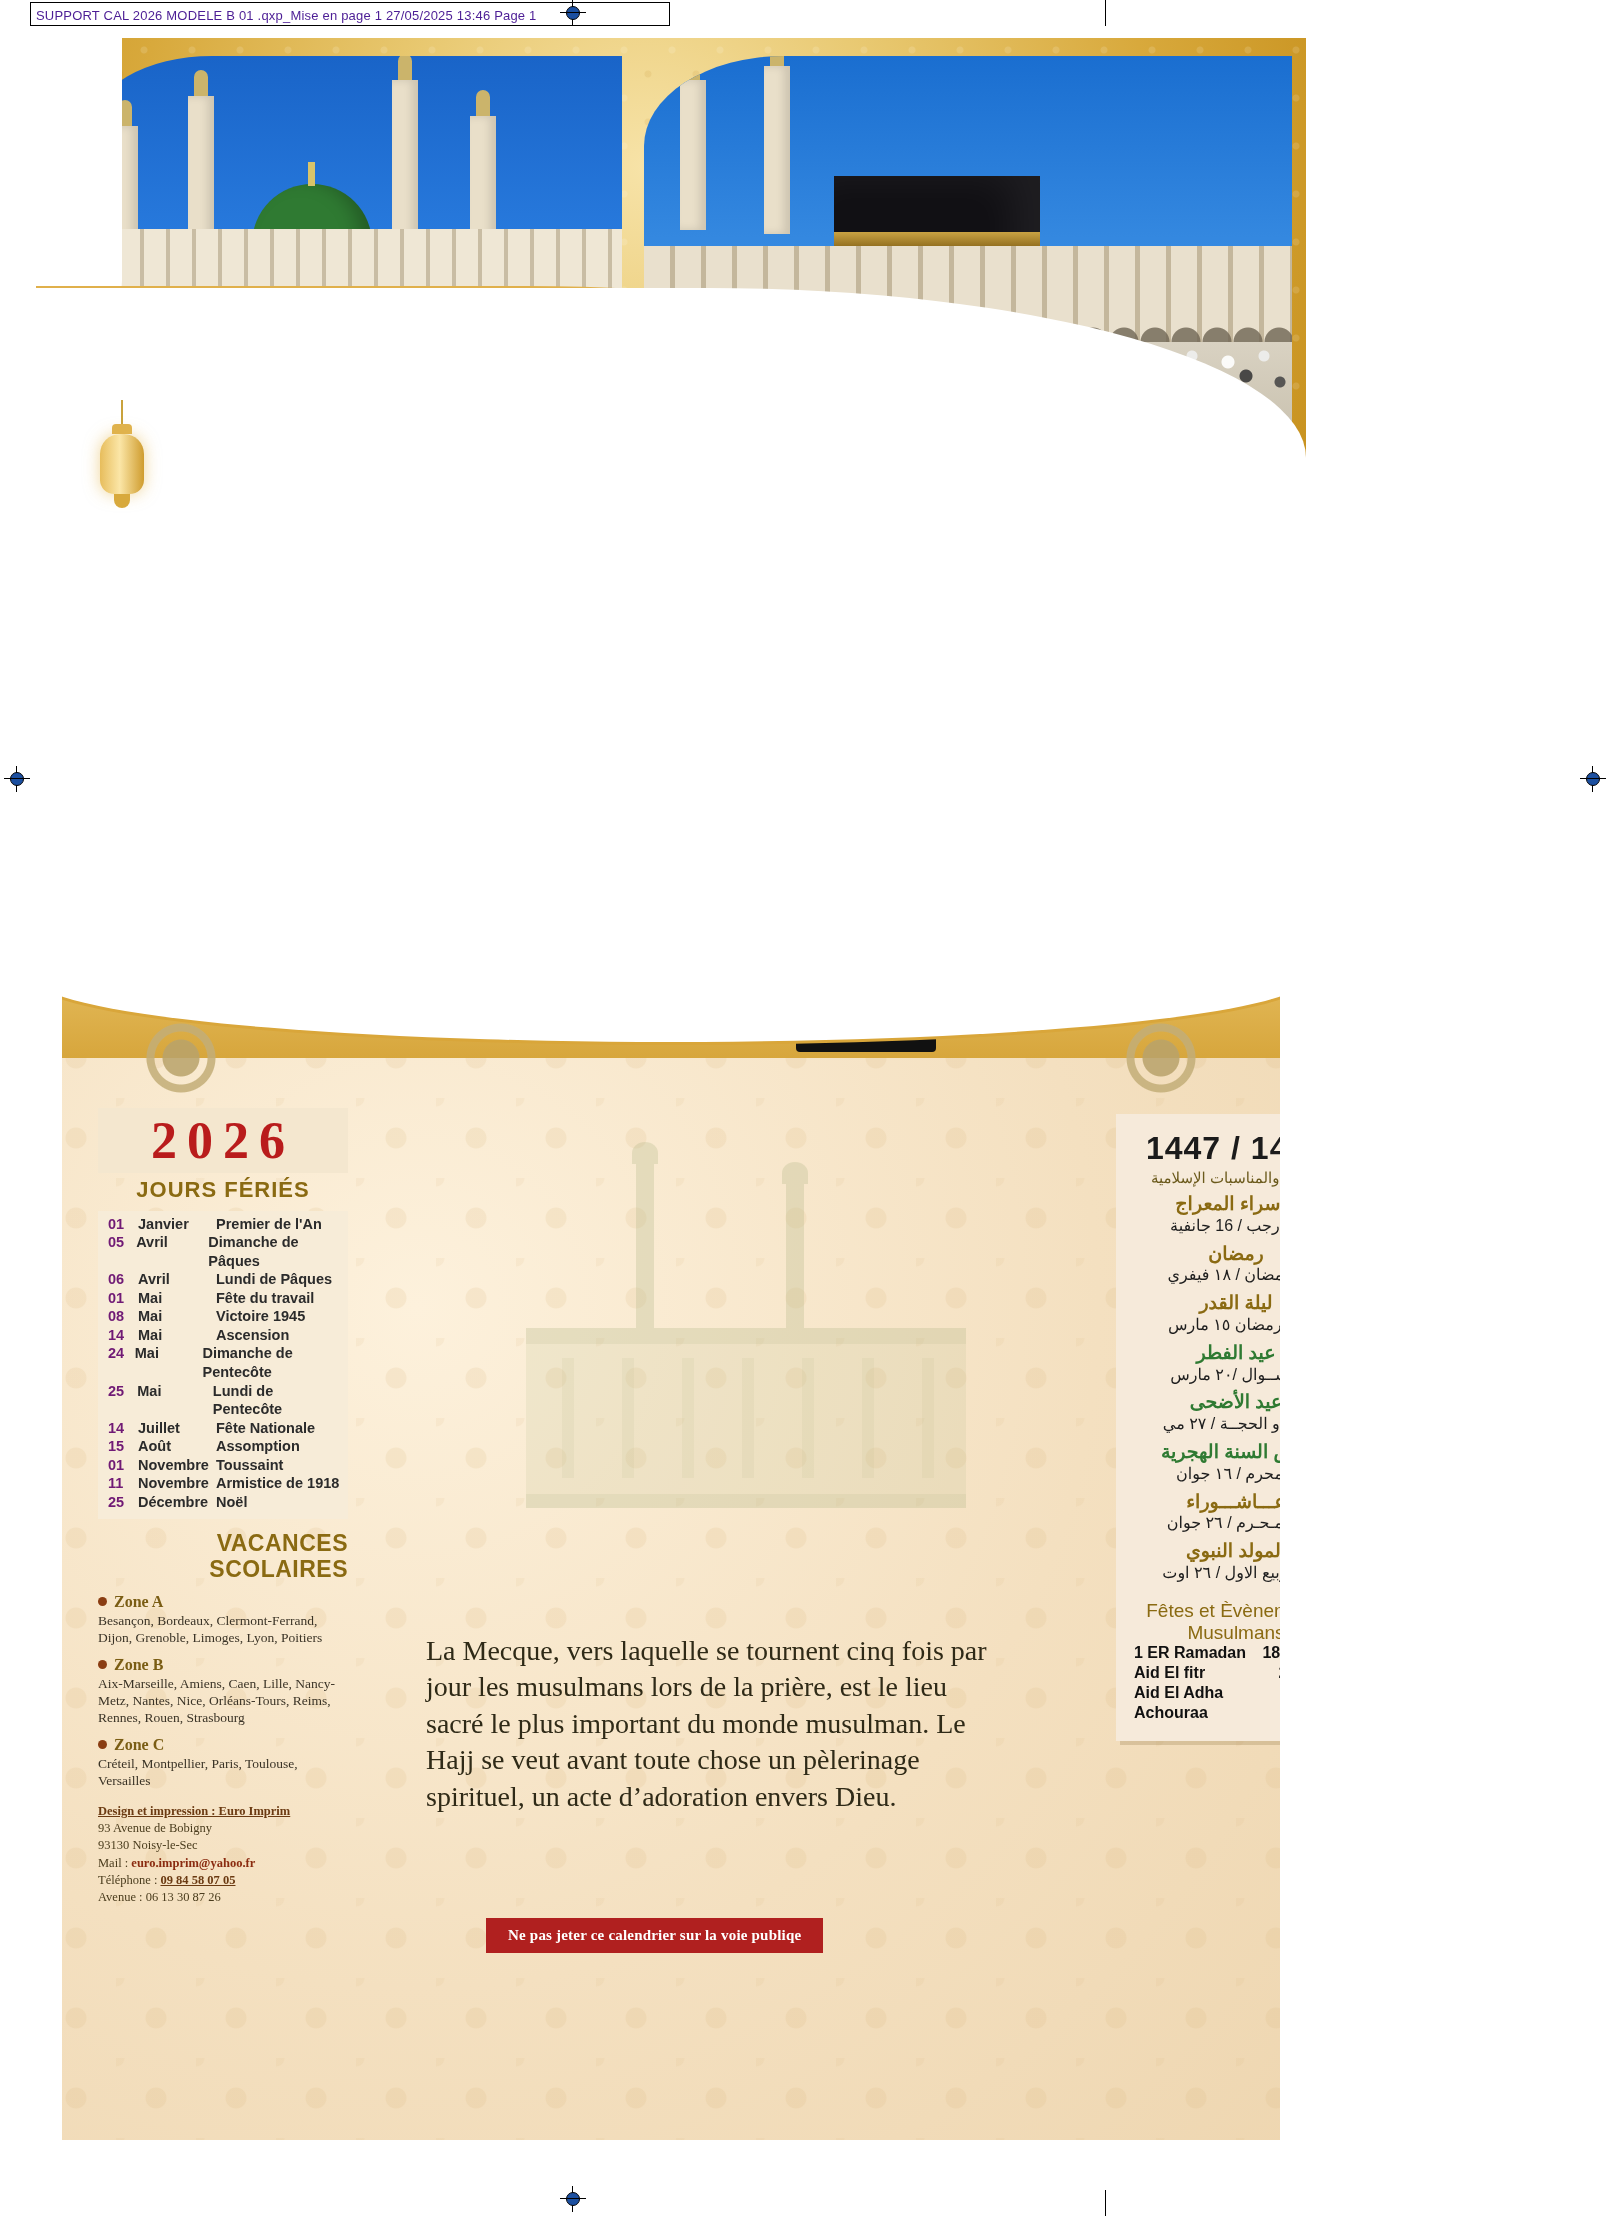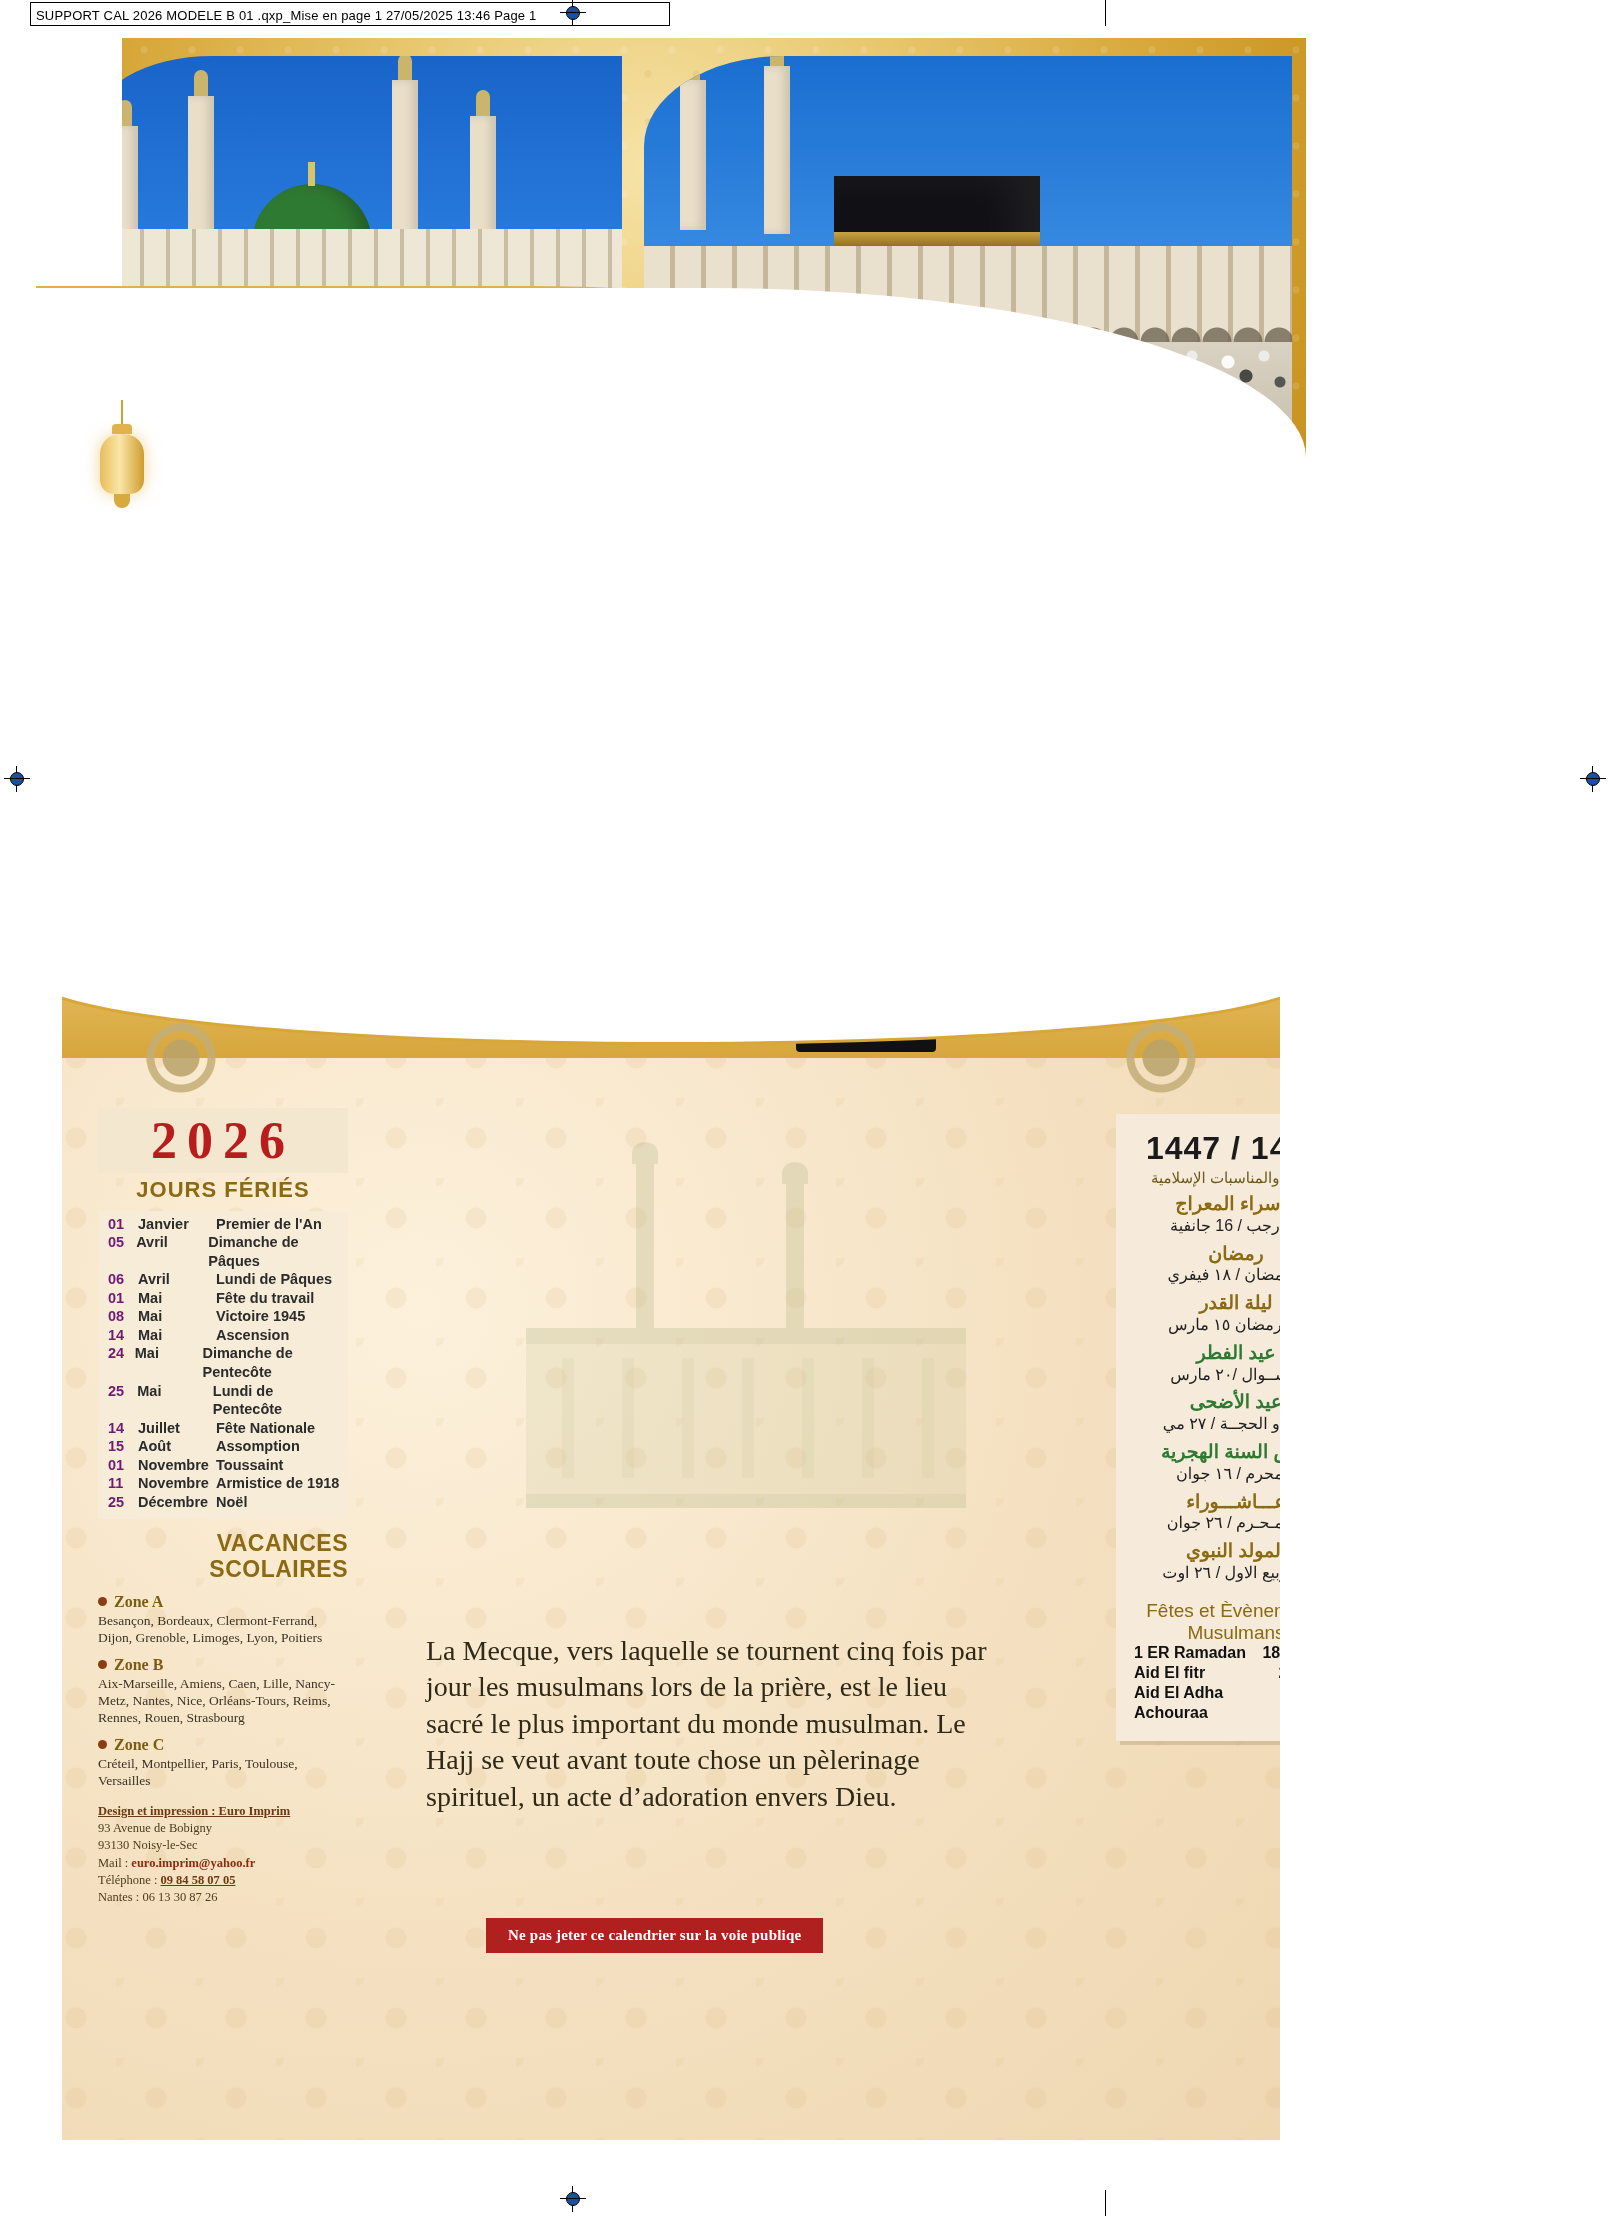--- a/index.html
+++ b/index.html
@@ -8,21 +8,21 @@
     width:1613px; height:2217px;
     background:#ffffff;
     font-family:"Liberation Sans", sans-serif;
     position:relative;
     overflow:hidden;
   }
 
   
   .print-header {
     position:absolute; top:8px; left:36px;
-    font-size:13px; color:#000000;
+    font-size:13px; color:#4c1d95;
     letter-spacing:.2px;
     white-space:nowrap;
   }
   .print-header-box {
     position:absolute; top:2px; left:30px; width:640px; height:24px;
     border:1px solid #000;
   }
   .reg-mark {
     position:absolute; width:26px; height:26px;
   }
@@ -523,21 +523,21 @@
       <div>93130 Noisy-le-Sec</div>
       <div>
         <span>Mail :</span>
         <span class="mail">euro.imprim@yahoo.fr</span>
       </div>
       <div>
         <span>Téléphone :</span>
         <span class="b">09 84 58 07 05</span>
       </div>
       <div>
-        <span>Nantes :</span>
+        <span>Avenue :</span>
         <span>06 13 30 87 26</span>
       </div>
     </div>
   </div>
 
   <div class="center-col">
     <div class="mosque-sketch">
       <div class="sk" style="left:40px; top:190px; width:440px; height:16px;"></div>
       <div class="sk" style="left:40px; top:206px; width:440px; height:150px; opacity:.55;"></div>
       <div class="sk" style="left:40px; top:356px; width:440px; height:14px;"></div>

